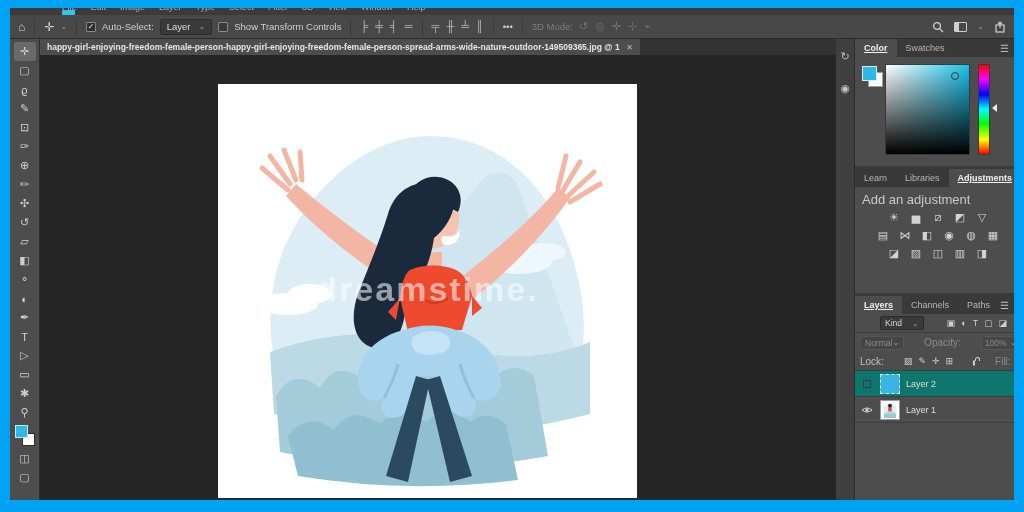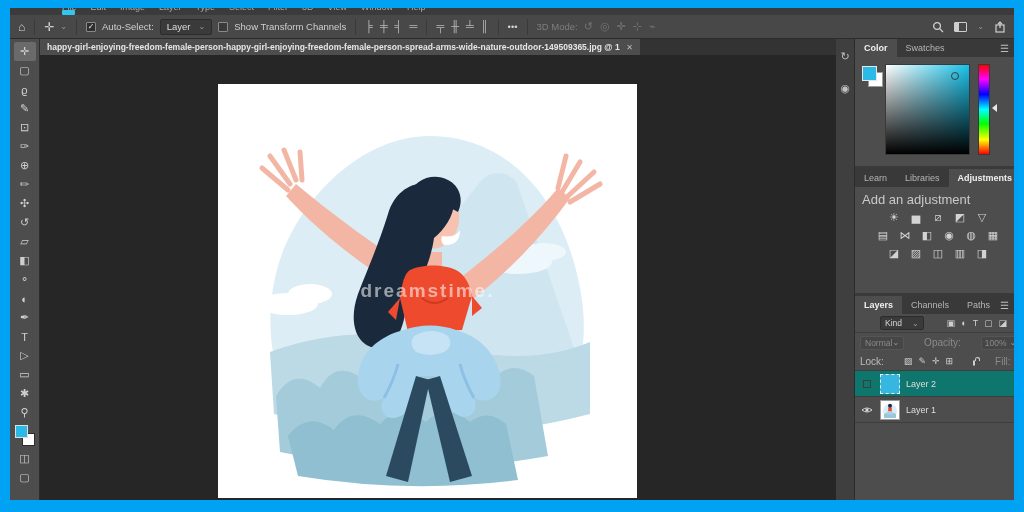--- a/index.html
+++ b/index.html
@@ -43,32 +43,32 @@
   .fgbg .fg { position:absolute; left:1px; top:0; width:13px; height:13px; background:#2bb9e8; border:1px solid #dedede; }
 
   
   .canvas-wrap { flex:1; background:#262626; position:relative; }
   .tabbar { height:17px; background:#333333; display:flex; border-bottom:1px solid #262626;}
   .doctab { max-width:600px; background:#4d4d4d; display:flex; align-items:center; padding:0 7px; gap:6px; }
   .doctab-title { font-size:8.5px; font-weight:bold; color:#e6e6e6; white-space:nowrap; overflow:hidden; }
   .doctab-close { color:#bdbdbd; font-size:8px; }
   .canvas { position:absolute; left:178px; top:45px; width:419px; height:414px; background:#ffffff; }
   .canvas svg { display:block; }
-  .watermark { position:absolute; left:0; right:0; top:196px; text-align:center; font-size:19px; font-weight:bold;
+  .watermark { position:absolute; left:0; right:0; top:186px; text-align:center; font-size:34px; font-weight:bold;
                color:rgba(255,255,255,0.55); letter-spacing:2px; pointer-events:none; }
 
   
   .dock { width:19px; background:#3f3f3f; border-right:1px solid #2c2c2c; display:flex; flex-direction:column; align-items:center; padding-top:8px; gap:14px;}
   .dock-btn { width:15px; height:18px; color:#c2c2c2; font-size:11px; display:flex; align-items:center; justify-content:center; }
 
   
   .panels { width:159px; background:#434343; display:flex; flex-direction:column; }
   .ptabs { height:18px; background:#393939; display:flex; align-items:stretch; }
   .ptab { padding:0 9px; display:flex; align-items:center; font-size:9px; color:#b5b5b5; }
-  .ptab.active { background:#4d4d4d; color:#efefef; font-weight:bold; }
+  .ptab.active { background:#4d4d4d; color:#efefef; font-weight:bold;text-decoration:underline; }
   .ptab-menu { margin-left:auto; color:#bdbdbd; font-size:10px; display:flex; align-items:center; padding-right:5px;}
   .pbody { background:#4d4d4d; position:relative; }
   .pdivider { height:3px; background:#3a3a3a; }
 
   
   .color-body { height:109px; }
   .cp-fg { position:absolute; left:7px; top:9px; width:15px; height:15px; background:#2bb9e8; border:1px solid #e6e6e6; z-index:2;}
   .cp-bg { position:absolute; left:13px; top:15px; width:15px; height:15px; background:#ffffff; border:1px solid #9a9a9a; }
   .satsq { position:absolute; left:30px; top:7px; width:85px; height:91px; border:1px solid #3a3a3a;
            background: linear-gradient(to bottom, rgba(0,0,0,0), #000), linear-gradient(to right, #ffffff, #17c2ea); }
@@ -139,21 +139,21 @@
       <span class="ob-icon">✛</span>
       <span class="ob-chev">⌄</span>
       <span class="ob-sep"></span>
       <span class="checkbox checked">✓</span>
       <span class="ob-label">Auto-Select:</span>
       <span class="dropdown">
         <span>Layer</span>
         <span class="ob-chev">⌄</span>
       </span>
       <span class="checkbox"></span>
-      <span class="ob-label">Show Transform Channels</span>
+      <span class="ob-label">Show Transform Controls</span>
       <span class="ob-sep"></span>
       <span class="mini-icons" id="align-icons">
           <span>╞</span>
           <span>╪</span>
           <span>╡</span>
           <span>═</span>
         </span>
       <span class="ob-sep"></span>
       <span class="mini-icons" id="distribute-icons">
           <span>╤</span>

